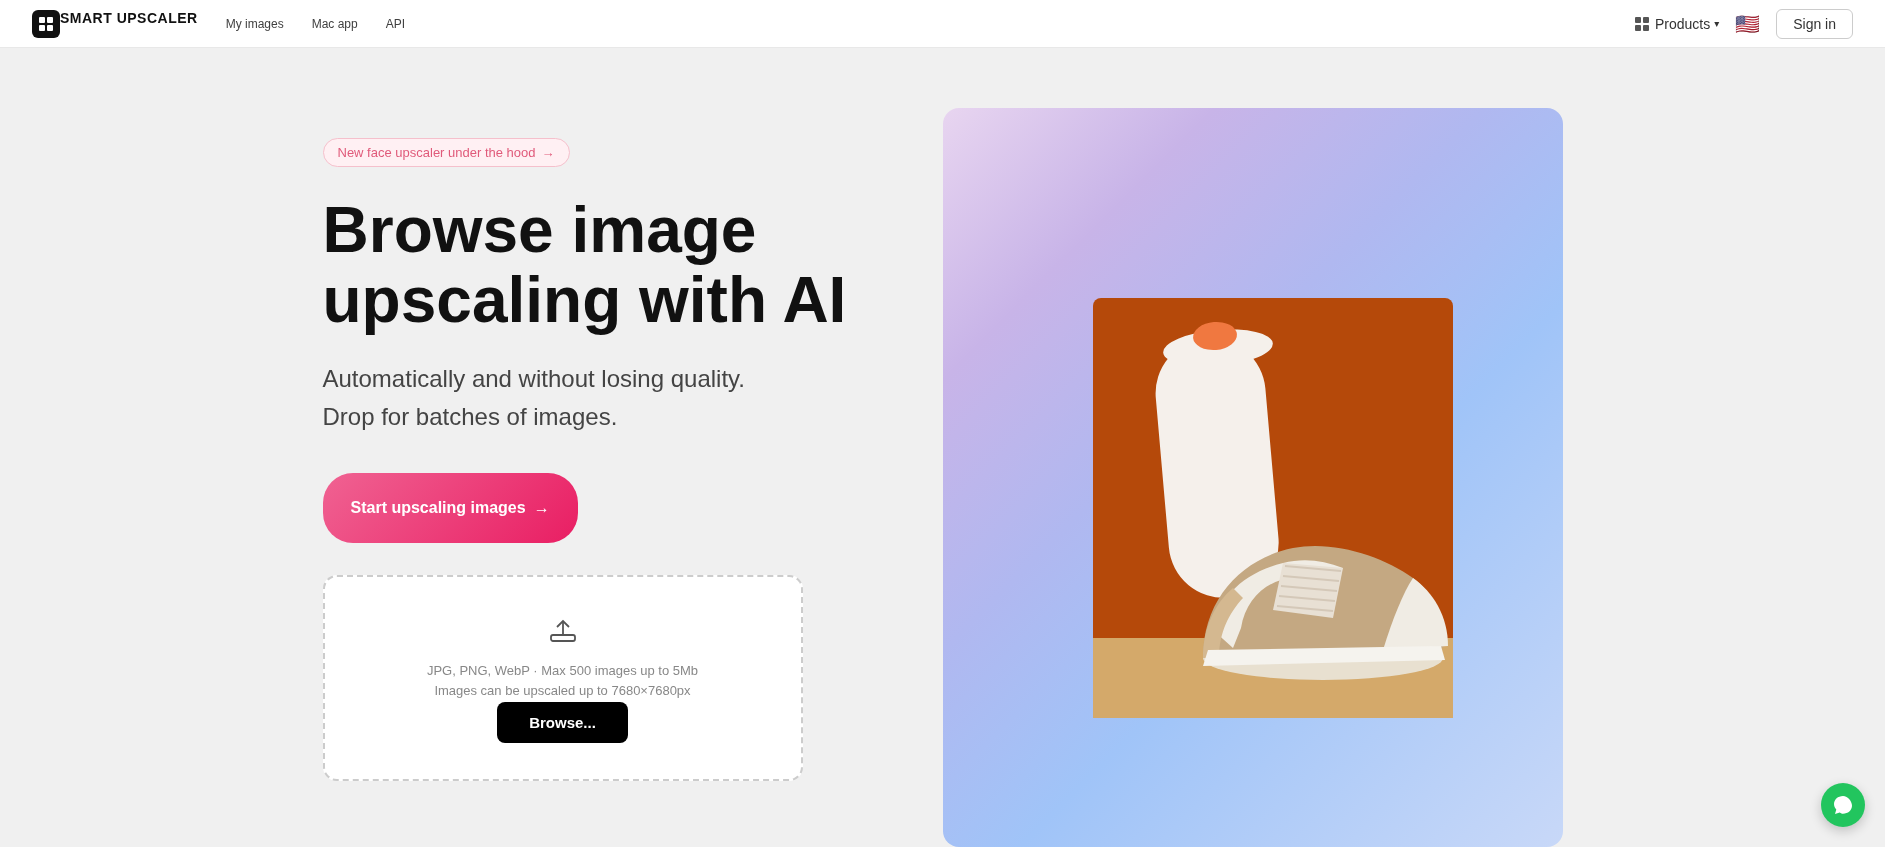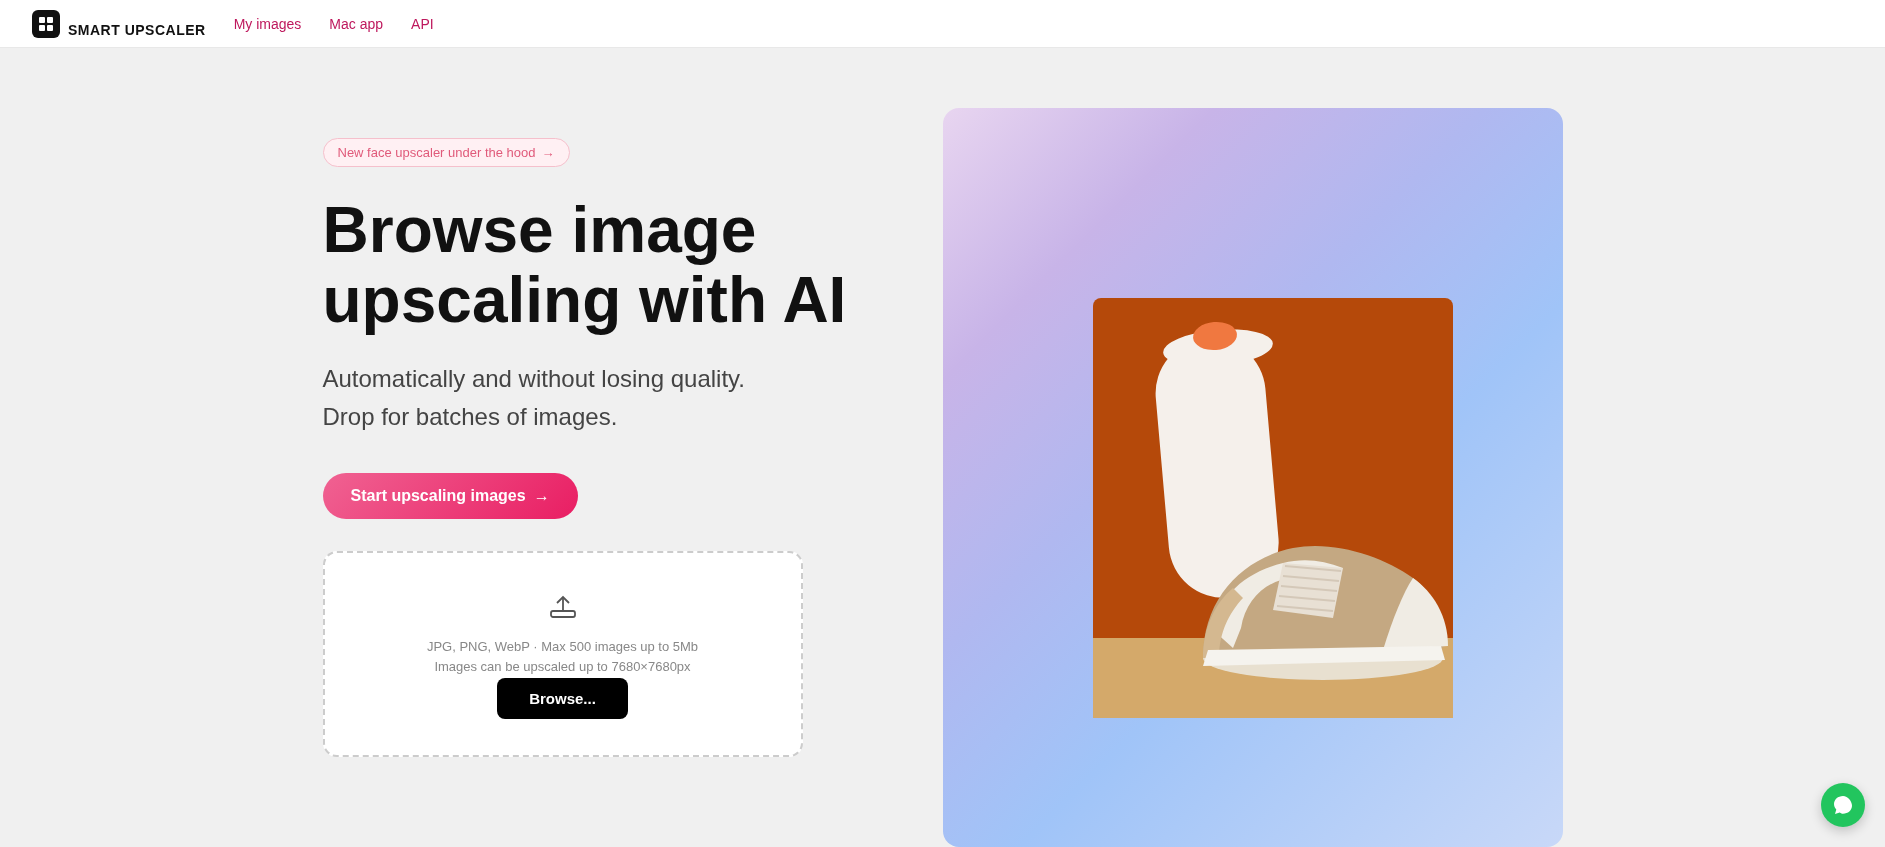--- a/index.html
+++ b/index.html
@@ -5,27 +5,27 @@
     * { margin: 0; padding: 0; box-sizing: border-box; }
     body { font-family: -apple-system, BlinkMacSystemFont, 'Segoe UI', sans-serif; background: #f0f0f0; min-height: 847px; overflow-x: hidden; }
 
     
     nav {
       display: flex; align-items: center; justify-content: space-between;
       background: #fff; padding: 0 32px; height: 48px;
       border-bottom: 1px solid #e8e8e8; position: relative; z-index: 10;
     }
     .nav-left { display: flex; align-items: center; gap: 28px; }
-    .nav-logo { display: flex; align-items: flex-end; gap: 8px; font-weight: 700; font-size: 14px; color: #111; text-transform: uppercase; letter-spacing: 0.5px; }
+    .nav-logo { display: flex; align-items: flex-start; font-weight: 700; font-size: 14px; color: #111; text-transform: uppercase; letter-spacing: 0.5px; }
     .logo-icon {
       width: 28px; height: 28px; background: #111; border-radius: 6px;
       display: flex; align-items: center; justify-content: center;
     }
     .logo-icon svg { width: 16px; height: 16px; fill: #fff; }
-    .nav-link { font-size: 14px; color: #be185d; text-decoration: none; cursor: pointer; display: flex; align-items: center; gap: 4px; }
+    .nav-link { font-size: 12px; color: #404040; text-decoration: none; cursor: pointer; display: flex; align-items: center; gap: 4px; }
     .nav-right { display: flex; align-items: center; gap: 16px; }
     .products-btn {
       display: flex; align-items: center; gap: 4px;
       font-size: 14px; color: #333; cursor: pointer; background: none; border: none;
     }
     .flag-icon { font-size: 20px; cursor: pointer; }
     .sign-in-btn {
       font-size: 14px; color: #333; background: none; border: 1px solid #ccc;
       padding: 6px 16px; border-radius: 6px; cursor: pointer;
     }
@@ -55,21 +55,21 @@
     }
 
     .subtitle {
       font-size: 24px; color: #444; line-height: 1.6; margin-bottom: 36px; max-width: 480px;
     }
 
     .cta-btn {
       display: inline-flex; align-items: center; gap: 8px;
       background: linear-gradient(135deg, #f06292, #e91e63);
       color: #fff; font-size: 16px; font-weight: 600;
-      padding: 14px 28px; border-radius: 30px; border: none;
+      padding: 26px 28px; border-radius: 30px; border: none;
       cursor: pointer; margin-bottom: 32px;
     }
 
     
     .dropzone-wrapper {
       background: #fff; border: 2px dashed #ccc; border-radius: 14px;
       padding: 36px 32px; text-align: center; max-width: 480px;
     }
 
     .upload-icon-wrap { margin-bottom: 12px; }
@@ -119,20 +119,34 @@
             <rect x="1" y="9" width="6" height="6" rx="1"></rect>
             <rect x="9" y="9" width="6" height="6" rx="1"></rect>
           </svg>
       </div>
       <span>SMART UPSCALER</span>
     </div>
     <a class="nav-link">My images</a>
     <a class="nav-link">Mac app</a>
     <a class="nav-link">API</a>
   </div>
+  <div class="nav-right">
+    <button class="products-btn">
+      <div class="grid-icon">
+        <span></span>
+          <span></span>
+          <span></span>
+          <span></span>
+      </div>
+      <span>Products</span>
+      <span class="chevron-down">▾</span>
+    </button>
+    <span class="flag-icon">🇺🇸</span>
+    <button class="sign-in-btn">Sign in</button>
+  </div>
 </nav>
 
 <div class="main-container">
 
   <div class="left-content">
     <div class="badge">
       <span>New face upscaler under the hood</span>
       <span>→</span>
     </div>
 

